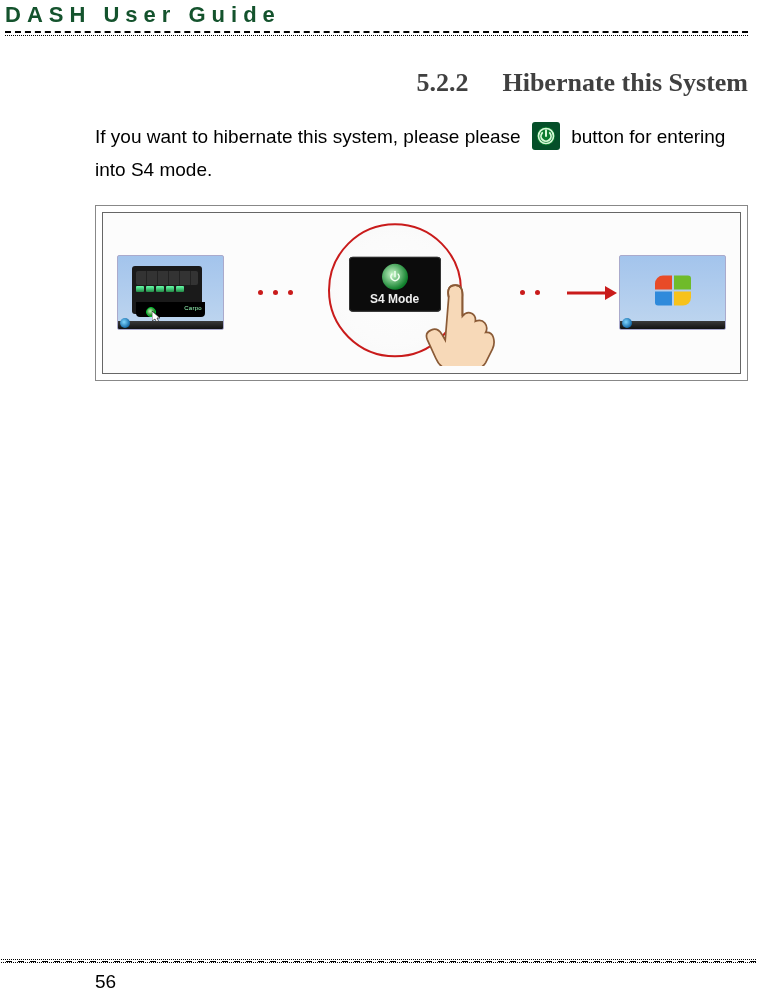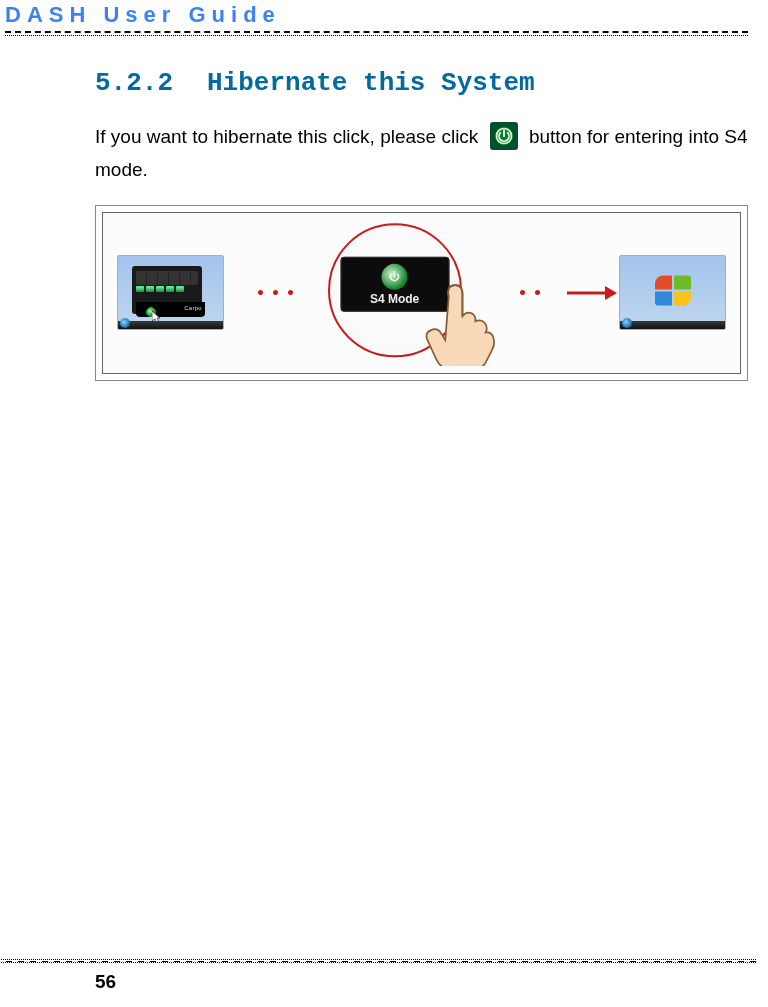--- a/index.html
+++ b/index.html
@@ -17,21 +17,21 @@
     box-sizing: border-box;
     width: 768px;
     height: 1007px;
     position: relative;
   }
   .header {
     font-family: "Arial Black", Impact, sans-serif;
     font-size: 22px;
     font-weight: 900;
     letter-spacing: 6px;
-    color: #3b82f6;
+    color: #14532d;
     padding: 2px 0 0 0;
     margin-left: -90px;
   }
   .rule {
     border: none;
     margin: 3px 0 0 0;
     height: 0;
     margin-left: -90px;
   }
   .rule-dashdot {
@@ -42,25 +42,26 @@
   .rule-dashdot2 {
     border-top: 1px dotted #000;
     border-bottom: 1px dotted #000;
     height: 2px;
     background-image: repeating-linear-gradient(to right, #000 0 6px, transparent 6px 12px);
     background-size: 12px 1px;
     background-repeat: repeat-x;
     background-position: 0 50%;
   }
   h2.section {
-    font-family: Liberation Mono, monospace;
+    font-family: Liberation Serif, serif;
     font-weight: bold;
     font-size: 26px;
     margin: 32px 0 22px 0;
-    color: #0369a1;
+    color: #404040;
+    text-align: right;
   }
   h2.section .secnum {
     display: inline-block;
     margin-right: 34px;
   }
   .bodytext {
     font-size: 19px;
     line-height: 1.75;
     margin: 0 0 18px 0;
     color: #000;
@@ -241,21 +242,21 @@
     border: 2px solid #c91b1b;
     border-radius: 50%;
     background: radial-gradient(circle at 50% 50%, rgba(255,255,255,.3), rgba(240,240,240,.1) 60%, rgba(200,200,200,.1) 100%);
     overflow: hidden;
   }
   .tile {
     position: absolute;
     left: 50%;
     top: 46%;
     transform: translate(-50%, -50%);
-    width: 109px;
+    width: 92px;
     height: 55px;
     background: #0c0c0c;
     border-radius: 4px;
     box-shadow: inset 0 0 0 1px #333;
     display: flex;
     flex-direction: column;
     align-items: center;
     justify-content: center;
     gap: 2px;
   }
@@ -296,37 +297,36 @@
     position: absolute;
     left: 12px;
     right: 12px;
     bottom: 44px;
   }
   .page-number {
     position: absolute;
     left: 95px;
     bottom: 14px;
     font-size: 19px;
-    font-weight: bold;
   }
 </style>
 </head>
 <body>
 
 <div class="page">
 
   <div class="header">DASH User Guide</div>
   <hr class="rule rule-dashdot">
 
   <h2 class="section">
     <span class="secnum">5.2.2</span><span>Hibernate this System</span>
   </h2>
 
   <p class="bodytext">
-    <span>If you want to hibernate this click, please click</span>
+    <span>If you want to hibernate this system, please please</span>
     <span class="inline-icon">
       <svg viewBox="0 0 24 24">
         <circle cx="12" cy="12" r="11" fill="#0c7a2f"></circle>
         <circle cx="12" cy="12" r="9" fill="none" stroke="#d8f8d8" stroke-width="2"></circle>
         <path d="M12 5 v7" stroke="#d8f8d8" stroke-width="2.4" stroke-linecap="round"></path>
         <path d="M7.5 8.2 a6 6 0 1 0 9 0" fill="none" stroke="#d8f8d8" stroke-width="2.2" stroke-linecap="round"></path>
       </svg>
     </span>
     <span>button for entering into S4 mode.</span>
   </p>

